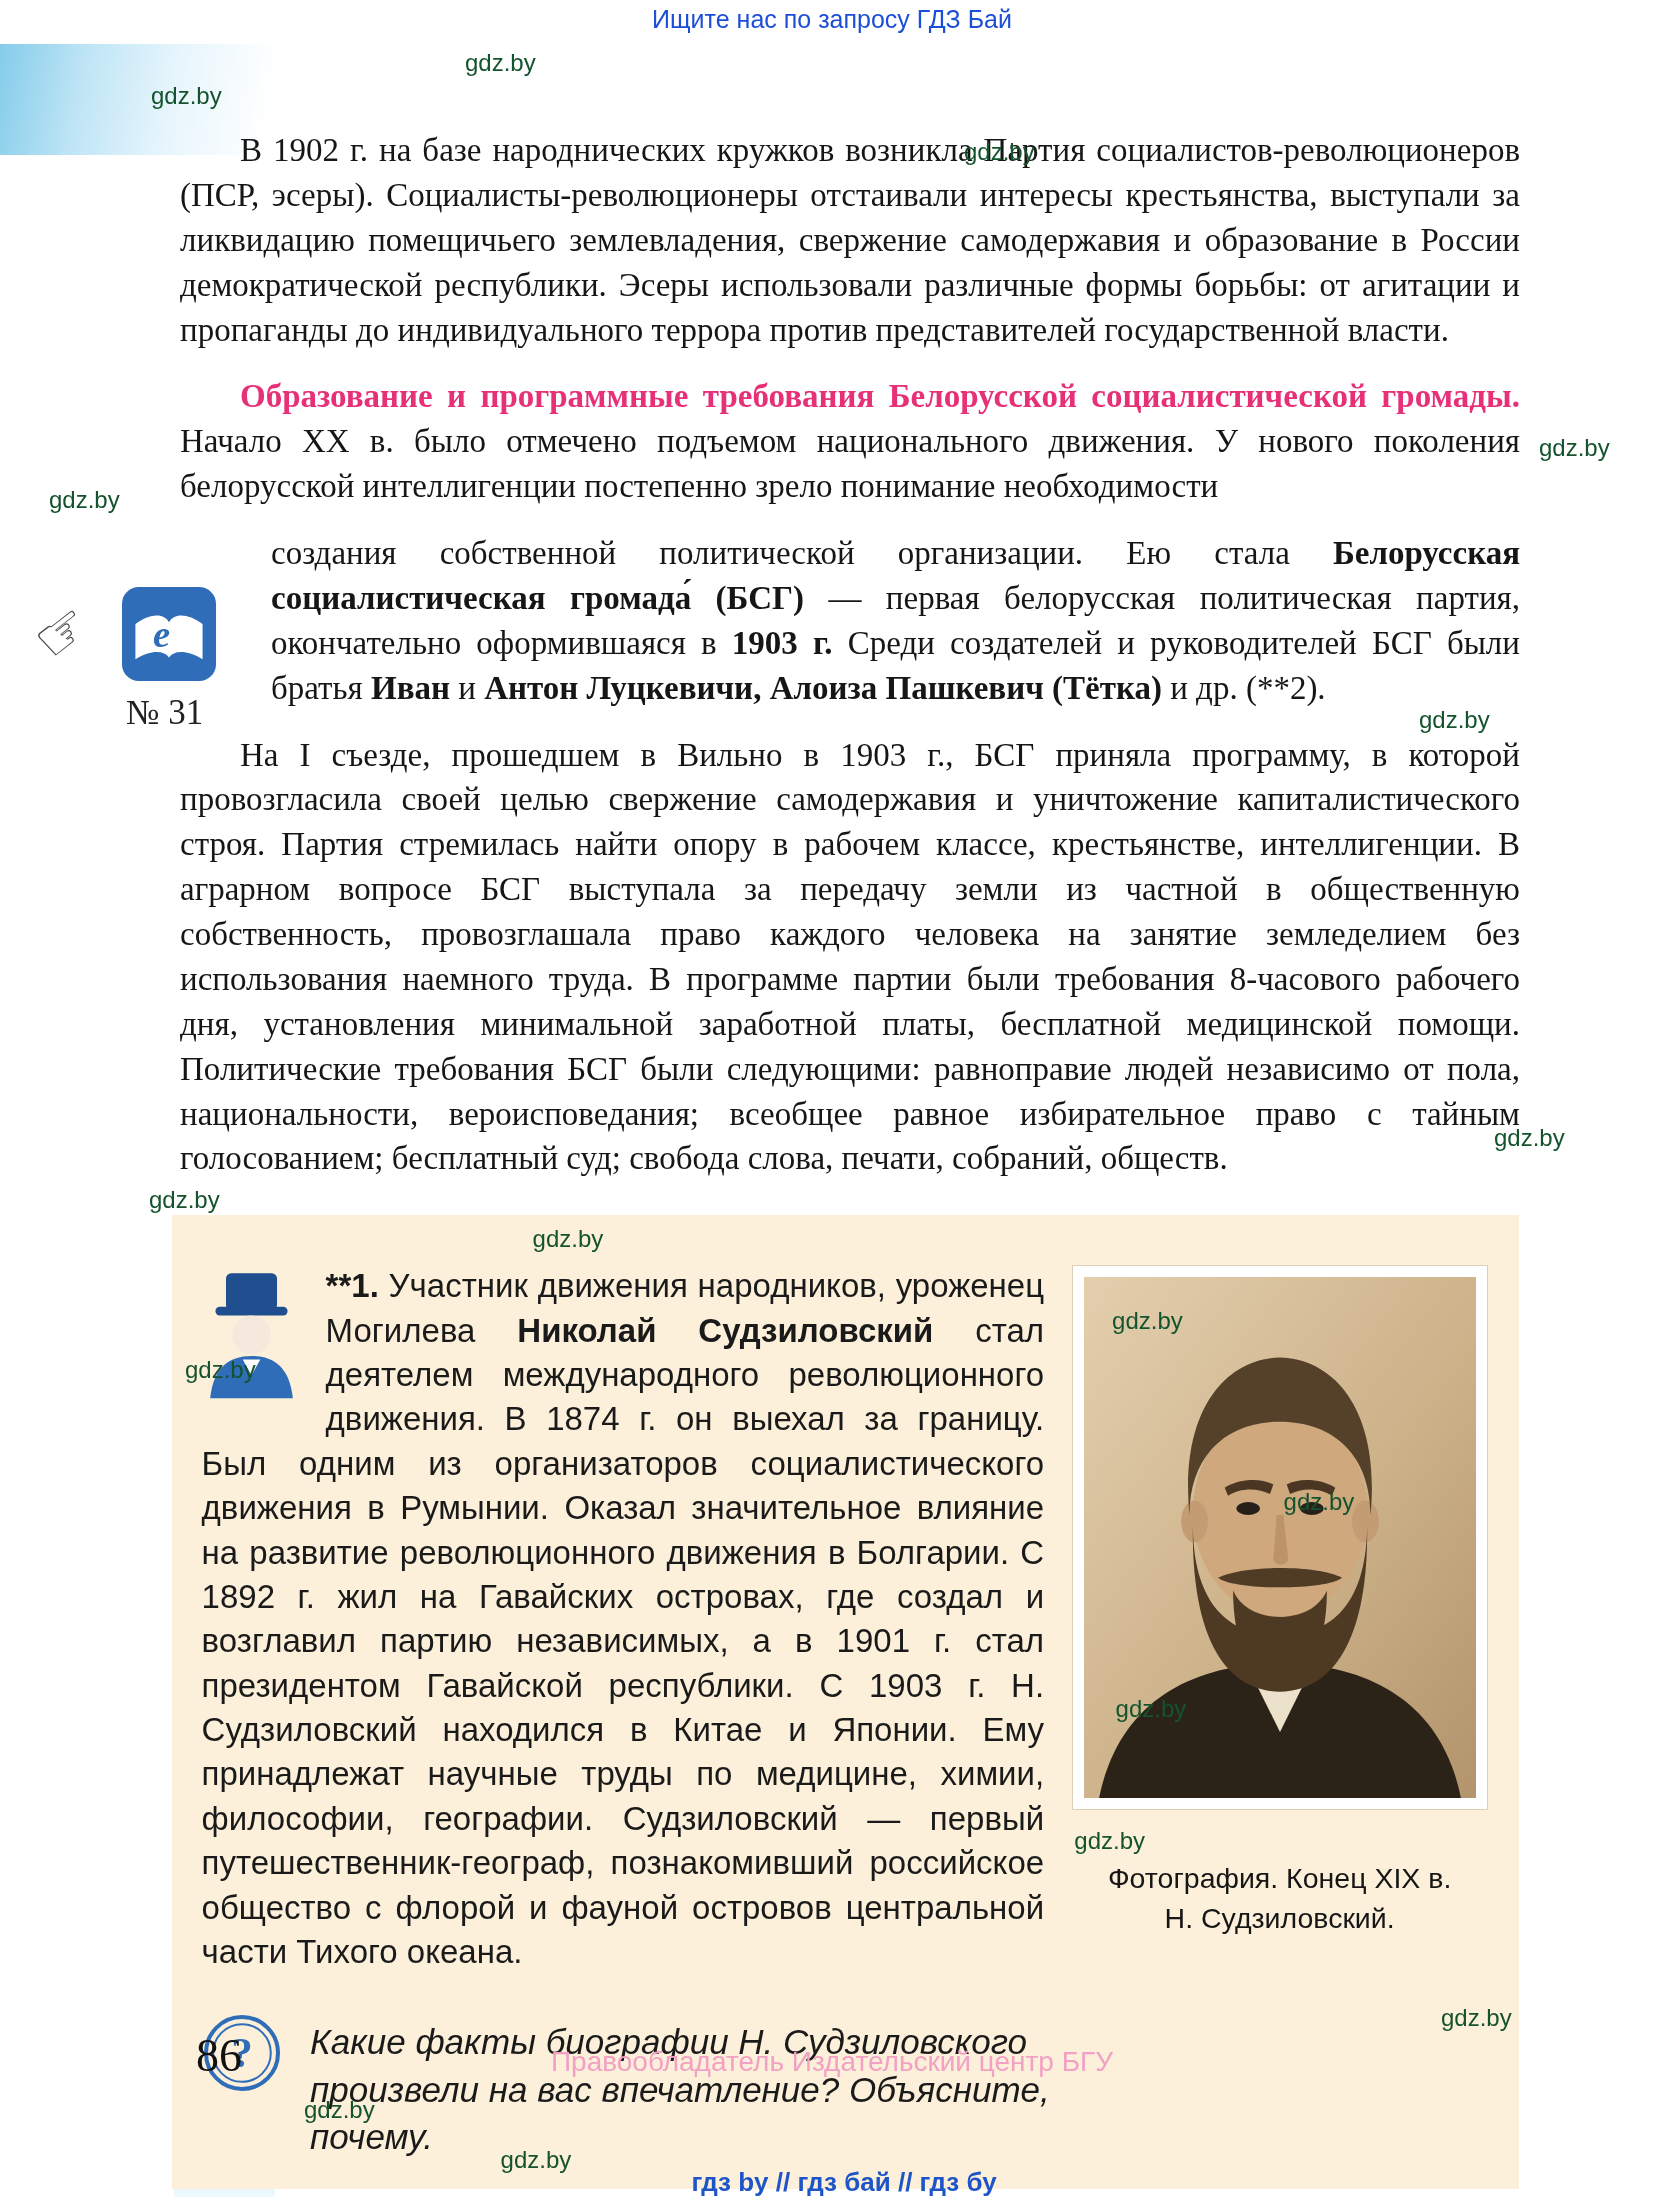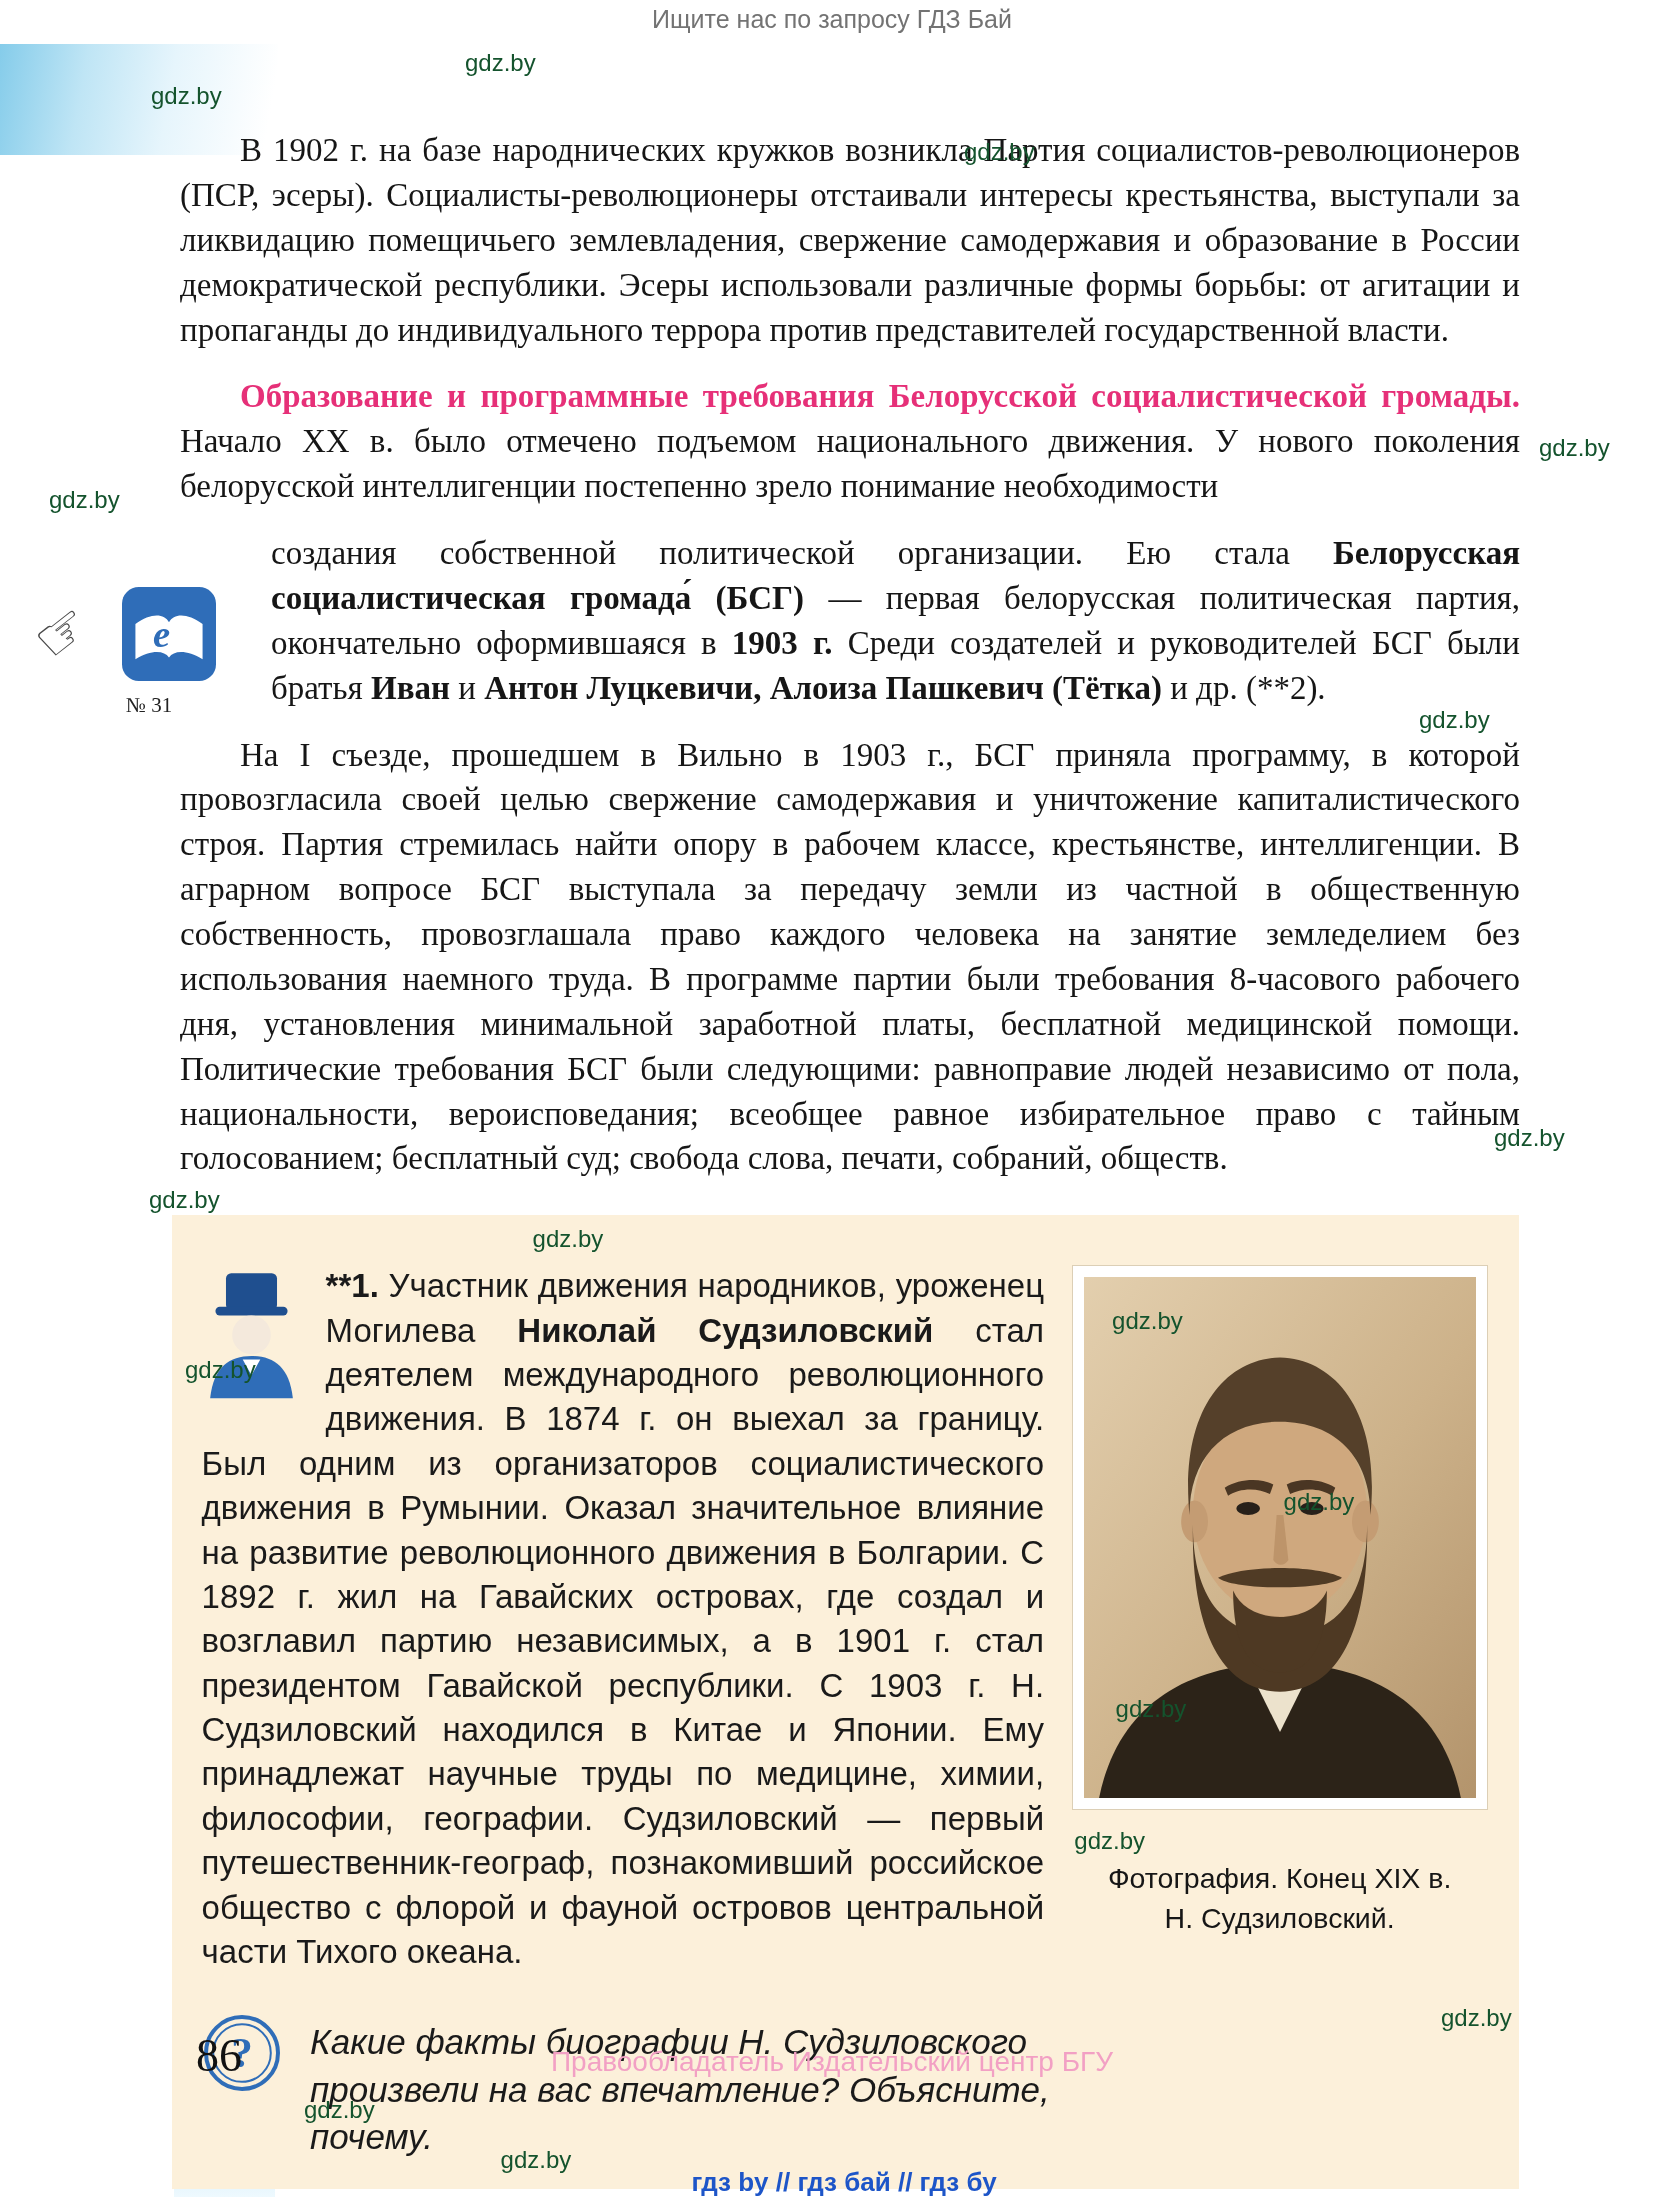--- a/index.html
+++ b/index.html
@@ -9,21 +9,21 @@
     font-family:"Liberation Serif", serif; color:#161616;
   }
   
   .wm {
     position:absolute; font-family:"Liberation Sans", sans-serif;
     font-size:24px; color:#14532d; white-space:nowrap; z-index:30;
   }
   
   .banner-top {
     position:absolute; top:5px; left:0; width:100%; text-align:center;
-    font-family:"Liberation Sans", sans-serif; font-size:25px; color:#737373; z-index:5;
+    font-family:"Liberation Sans", sans-serif; font-size:25px; color:#1d4ed8; z-index:5;
   }
   
   .grad-top {
     position:absolute; left:0; top:44px; width:278px; height:111px;
     background:linear-gradient(100deg,#85ccea 0%,#bfe5f5 30%,#e6f5fc 60%,#ffffff 95%);
   }
   .grad-bottom {
     position:absolute; left:174px; top:2078px; width:101px; height:119px;
     background:linear-gradient(180deg,#9fd8ef 0%,#cdeaf8 55%,#eef9fe 100%);
   }
@@ -35,21 +35,21 @@
   .pink  { color:#e63078; font-weight:bold; }
   .b     { font-weight:bold; }
   .bsg-body { margin-left:91px; margin-top:0; }
   
   .hand-icon {
     position:absolute; left:35px; top:597px; font-family:"DejaVu Sans", sans-serif;
     font-size:60px; color:#4a4a4a; transform:rotate(-38deg); z-index:4;
   }
   .ebook-icon { position:absolute; left:122px; top:587px; width:94px; height:94px; z-index:4; }
   .res-num {
-    position:absolute; left:126px; top:693px; font-size:21px; color:#222;
+    position:absolute; left:126px; top:693px; font-size:35px; color:#222;
     font-family:"Liberation Serif", serif; z-index:4;
   }
   
   .bio-box {
     position:relative; margin:34px 0 0 -8.4px; width:1347px;
     background:#fcf0da; padding:49px 32px 28.5px 30px; z-index:1;
   }
   .wm-boxtop    { position:absolute; left:361px; top:10px; }
   .wm-boxicon   { position:absolute; left:13.4px;  top:141px; }
   .wm-boxbottom { position:absolute; left:329px; bottom:15px; }

